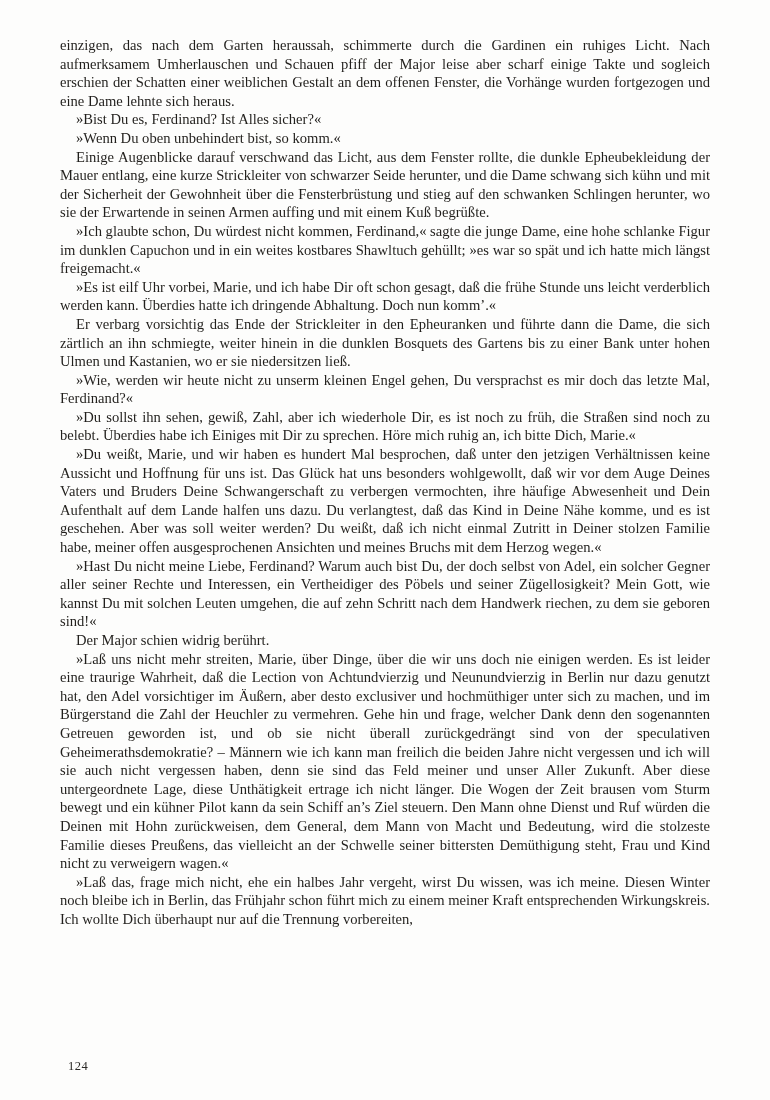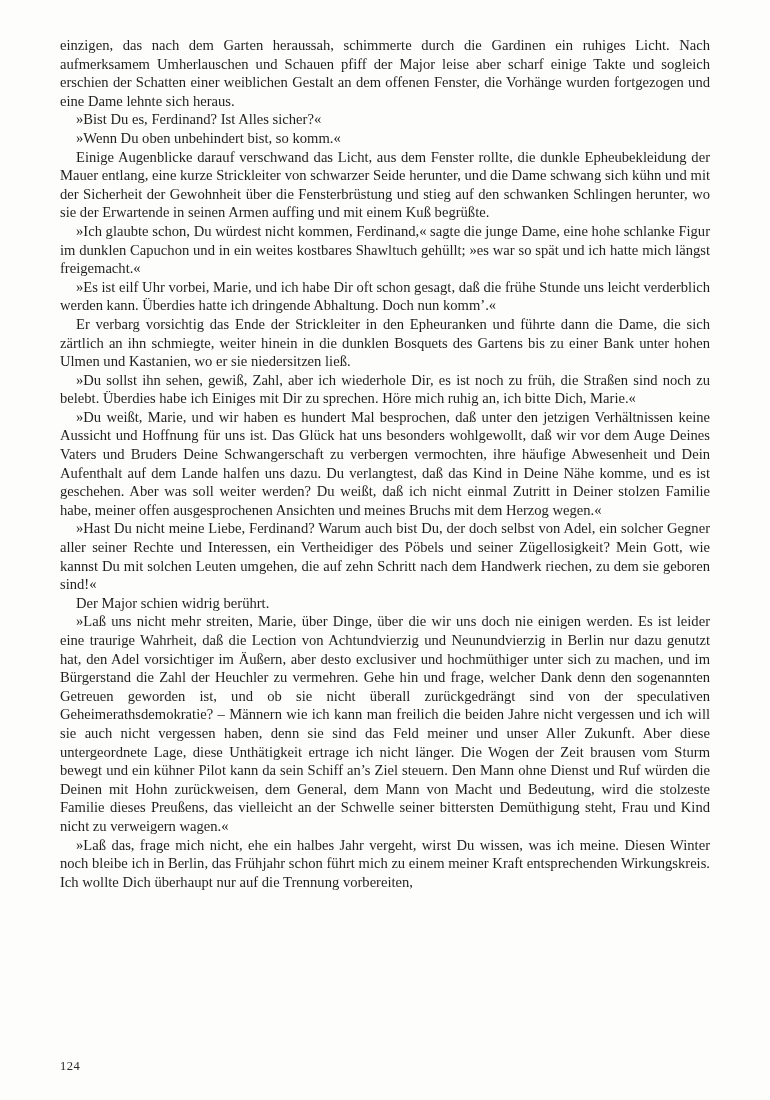--- a/index.html
+++ b/index.html
@@ -30,39 +30,40 @@
   }
   .text-block p.para {
     margin: 0;
   }
   .text-block p.para.indent {
     text-indent: 16px;
     font-family: Liberation Serif, serif;
   }
   .page-number {
     position: absolute;
-    left: 60px;
+    left: 68px;
     bottom: 26px;
     font-size: 12.5px;
     letter-spacing: 0.5px;
     color: #2a2825;
   }
 </style>
 </head>
 <body>
 
 <div class="page">
   <div class="text-block">
       <p class="para">einzigen, das nach dem Garten heraussah, schimmerte durch die Gardinen ein ruhiges Licht. Nach aufmerksamem Umherlauschen und Schauen pfiff der Major leise aber scharf einige Takte und sogleich erschien der Schatten einer weiblichen Gestalt an dem offenen Fenster, die Vorhänge wurden fortgezogen und eine Dame lehnte sich heraus.</p>
       <p class="para indent">»Bist Du es, Ferdinand? Ist Alles sicher?«</p>
       <p class="para indent">»Wenn Du oben unbehindert bist, so komm.«</p>
       <p class="para indent">Einige Augenblicke darauf verschwand das Licht, aus dem Fenster rollte, die dunkle Epheubekleidung der Mauer entlang, eine kurze Strickleiter von schwarzer Seide herunter, und die Dame schwang sich kühn und mit der Sicherheit der Gewohnheit über die Fensterbrüstung und stieg auf den schwanken Schlingen herunter, wo sie der Erwartende in seinen Armen auffing und mit einem Kuß begrüßte.</p>
       <p class="para indent">»Ich glaubte schon, Du würdest nicht kommen, Ferdinand,« sagte die junge Dame, eine hohe schlanke Figur im dunklen Capuchon und in ein weites kostbares Shawltuch gehüllt; »es war so spät und ich hatte mich längst freigemacht.«</p>
       <p class="para indent">»Es ist eilf Uhr vorbei, Marie, und ich habe Dir oft schon gesagt, daß die frühe Stunde uns leicht verderblich werden kann. Überdies hatte ich dringende Abhaltung. Doch nun komm’.«</p>
       <p class="para indent">Er verbarg vorsichtig das Ende der Strickleiter in den Epheuranken und führte dann die Dame, die sich zärtlich an ihn schmiegte, weiter hinein in die dunklen Bosquets des Gartens bis zu einer Bank unter hohen Ulmen und Kastanien, wo er sie niedersitzen ließ.</p>
+      <p class="para indent">»Wie, werden wir heute nicht zu unserm kleinen Engel gehen, Du versprachst es mir doch das letzte Mal, Ferdinand?«</p>
       <p class="para indent">»Du sollst ihn sehen, gewiß, Zahl, aber ich wiederhole Dir, es ist noch zu früh, die Straßen sind noch zu belebt. Überdies habe ich Einiges mit Dir zu sprechen. Höre mich ruhig an, ich bitte Dich, Marie.«</p>
       <p class="para indent">»Du weißt, Marie, und wir haben es hundert Mal besprochen, daß unter den jetzigen Verhältnissen keine Aussicht und Hoffnung für uns ist. Das Glück hat uns besonders wohlgewollt, daß wir vor dem Auge Deines Vaters und Bruders Deine Schwangerschaft zu verbergen vermochten, ihre häufige Abwesenheit und Dein Aufenthalt auf dem Lande halfen uns dazu. Du verlangtest, daß das Kind in Deine Nähe komme, und es ist geschehen. Aber was soll weiter werden? Du weißt, daß ich nicht einmal Zutritt in Deiner stolzen Familie habe, meiner offen ausgesprochenen Ansichten und meines Bruchs mit dem Herzog wegen.«</p>
       <p class="para indent">»Hast Du nicht meine Liebe, Ferdinand? Warum auch bist Du, der doch selbst von Adel, ein solcher Gegner aller seiner Rechte und Interessen, ein Vertheidiger des Pöbels und seiner Zügellosigkeit? Mein Gott, wie kannst Du mit solchen Leuten umgehen, die auf zehn Schritt nach dem Handwerk riechen, zu dem sie geboren sind!«</p>
       <p class="para indent">Der Major schien widrig berührt.</p>
       <p class="para indent">»Laß uns nicht mehr streiten, Marie, über Dinge, über die wir uns doch nie einigen werden. Es ist leider eine traurige Wahrheit, daß die Lection von Achtundvierzig und Neunundvierzig in Berlin nur dazu genutzt hat, den Adel vorsichtiger im Äußern, aber desto exclusiver und hochmüthiger unter sich zu machen, und im Bürgerstand die Zahl der Heuchler zu vermehren. Gehe hin und frage, welcher Dank denn den sogenannten Getreuen geworden ist, und ob sie nicht überall zurückgedrängt sind von der speculativen Geheimerathsdemokratie? – Männern wie ich kann man freilich die beiden Jahre nicht vergessen und ich will sie auch nicht vergessen haben, denn sie sind das Feld meiner und unser Aller Zukunft. Aber diese untergeordnete Lage, diese Unthätigkeit ertrage ich nicht länger. Die Wogen der Zeit brausen vom Sturm bewegt und ein kühner Pilot kann da sein Schiff an’s Ziel steuern. Den Mann ohne Dienst und Ruf würden die Deinen mit Hohn zurückweisen, dem General, dem Mann von Macht und Bedeutung, wird die stolzeste Familie dieses Preußens, das vielleicht an der Schwelle seiner bittersten Demüthigung steht, Frau und Kind nicht zu verweigern wagen.«</p>
       <p class="para indent">»Laß das, frage mich nicht, ehe ein halbes Jahr vergeht, wirst Du wissen, was ich meine. Diesen Winter noch bleibe ich in Berlin, das Frühjahr schon führt mich zu einem meiner Kraft entsprechenden Wirkungskreis. Ich wollte Dich überhaupt nur auf die Trennung vorbereiten,</p>
     </div>
   <div class="page-number">124</div>
 </div>
 

